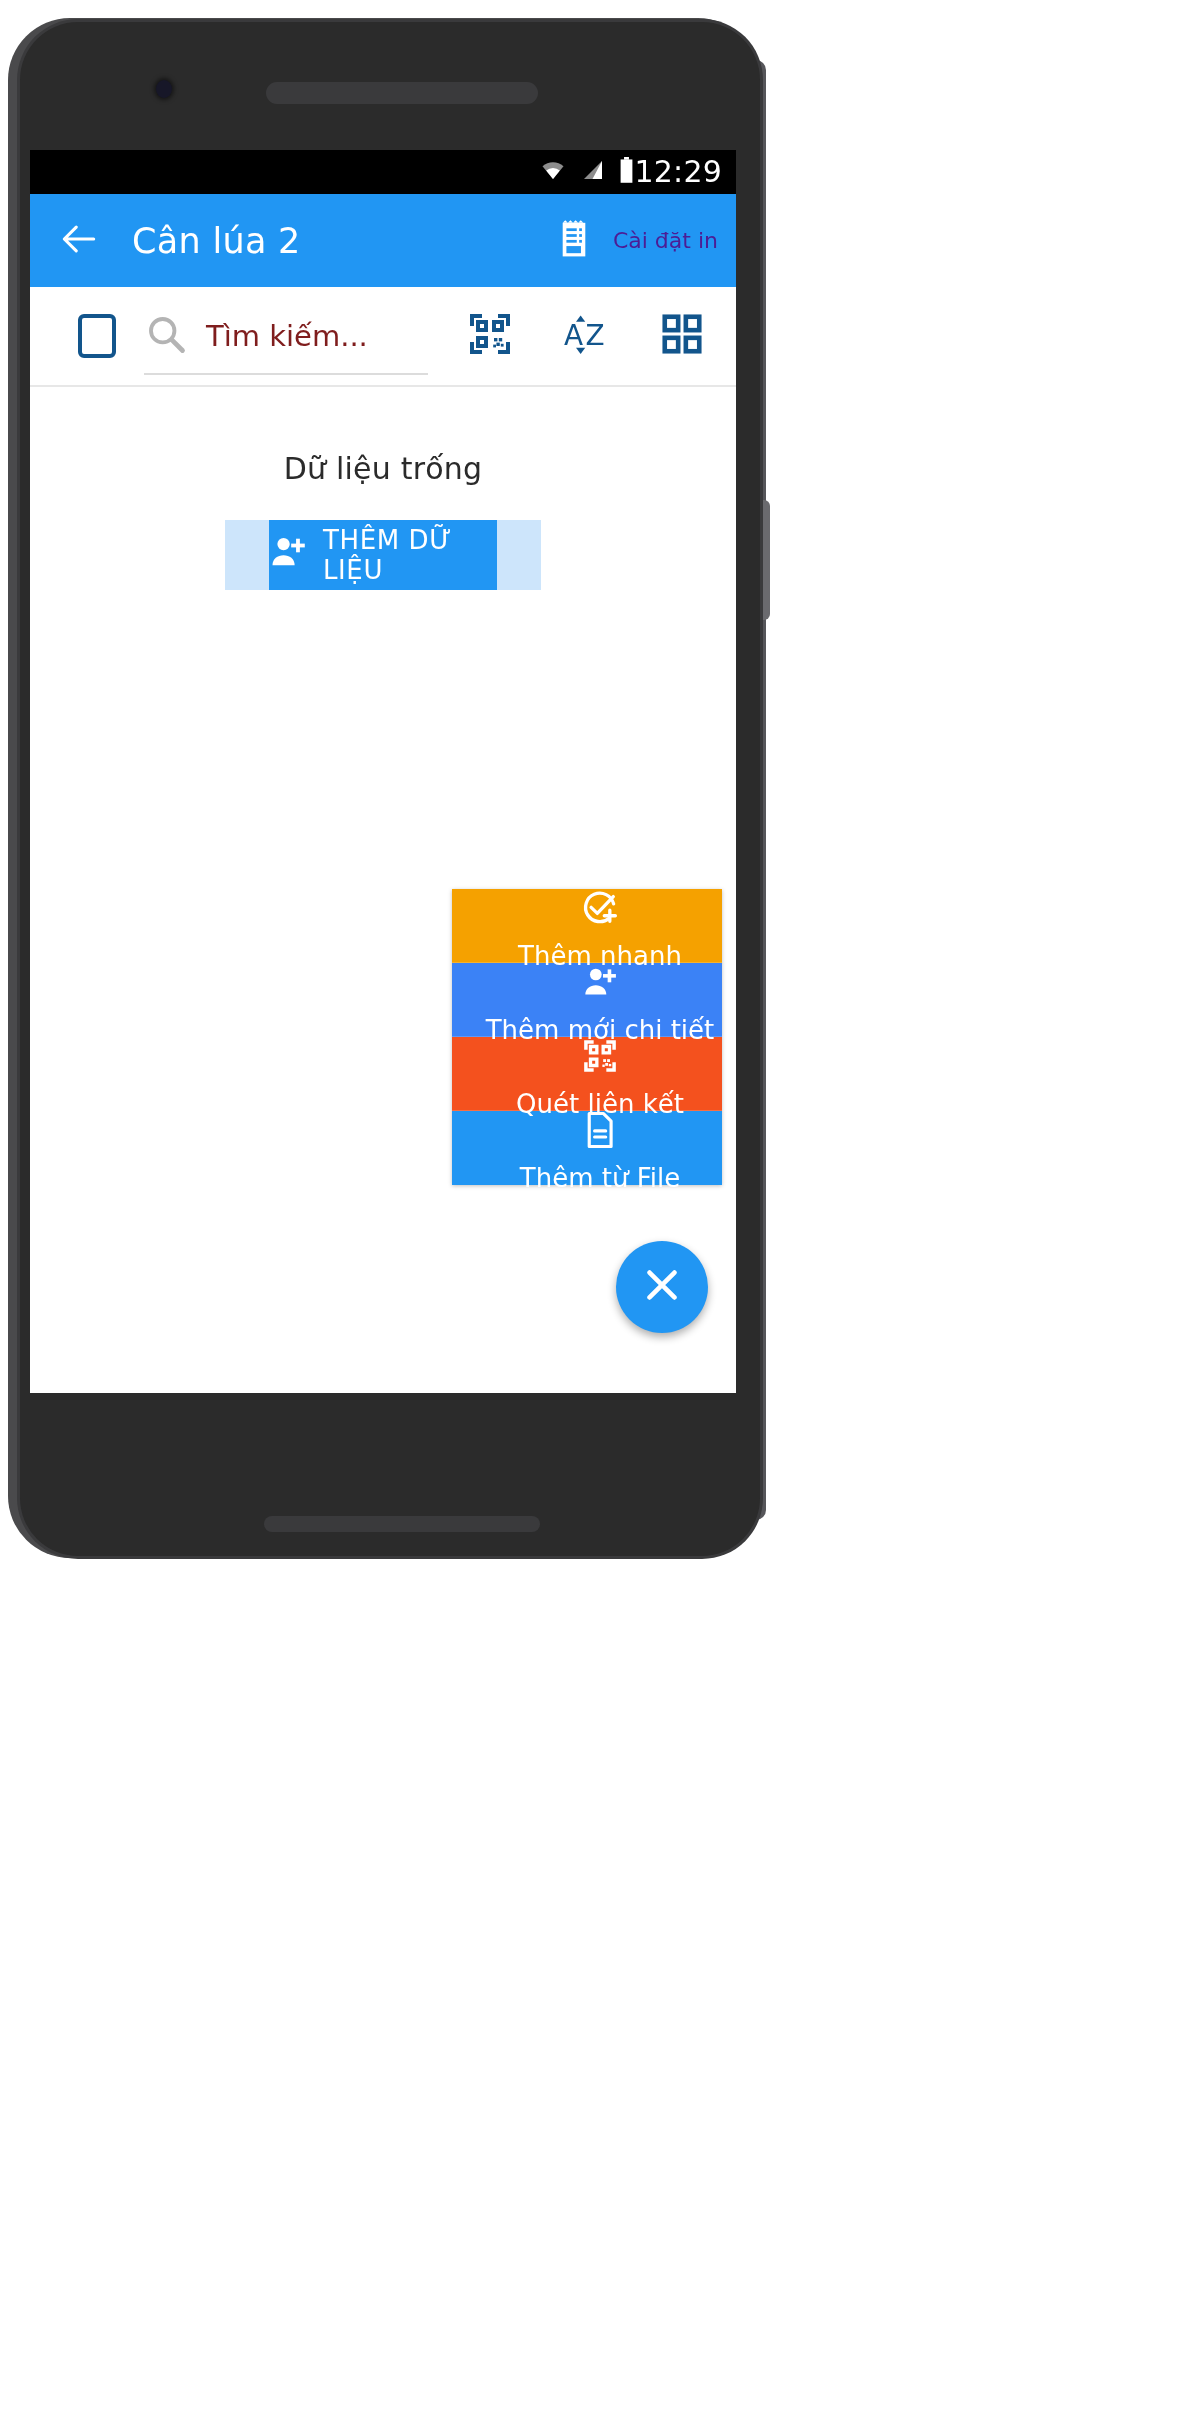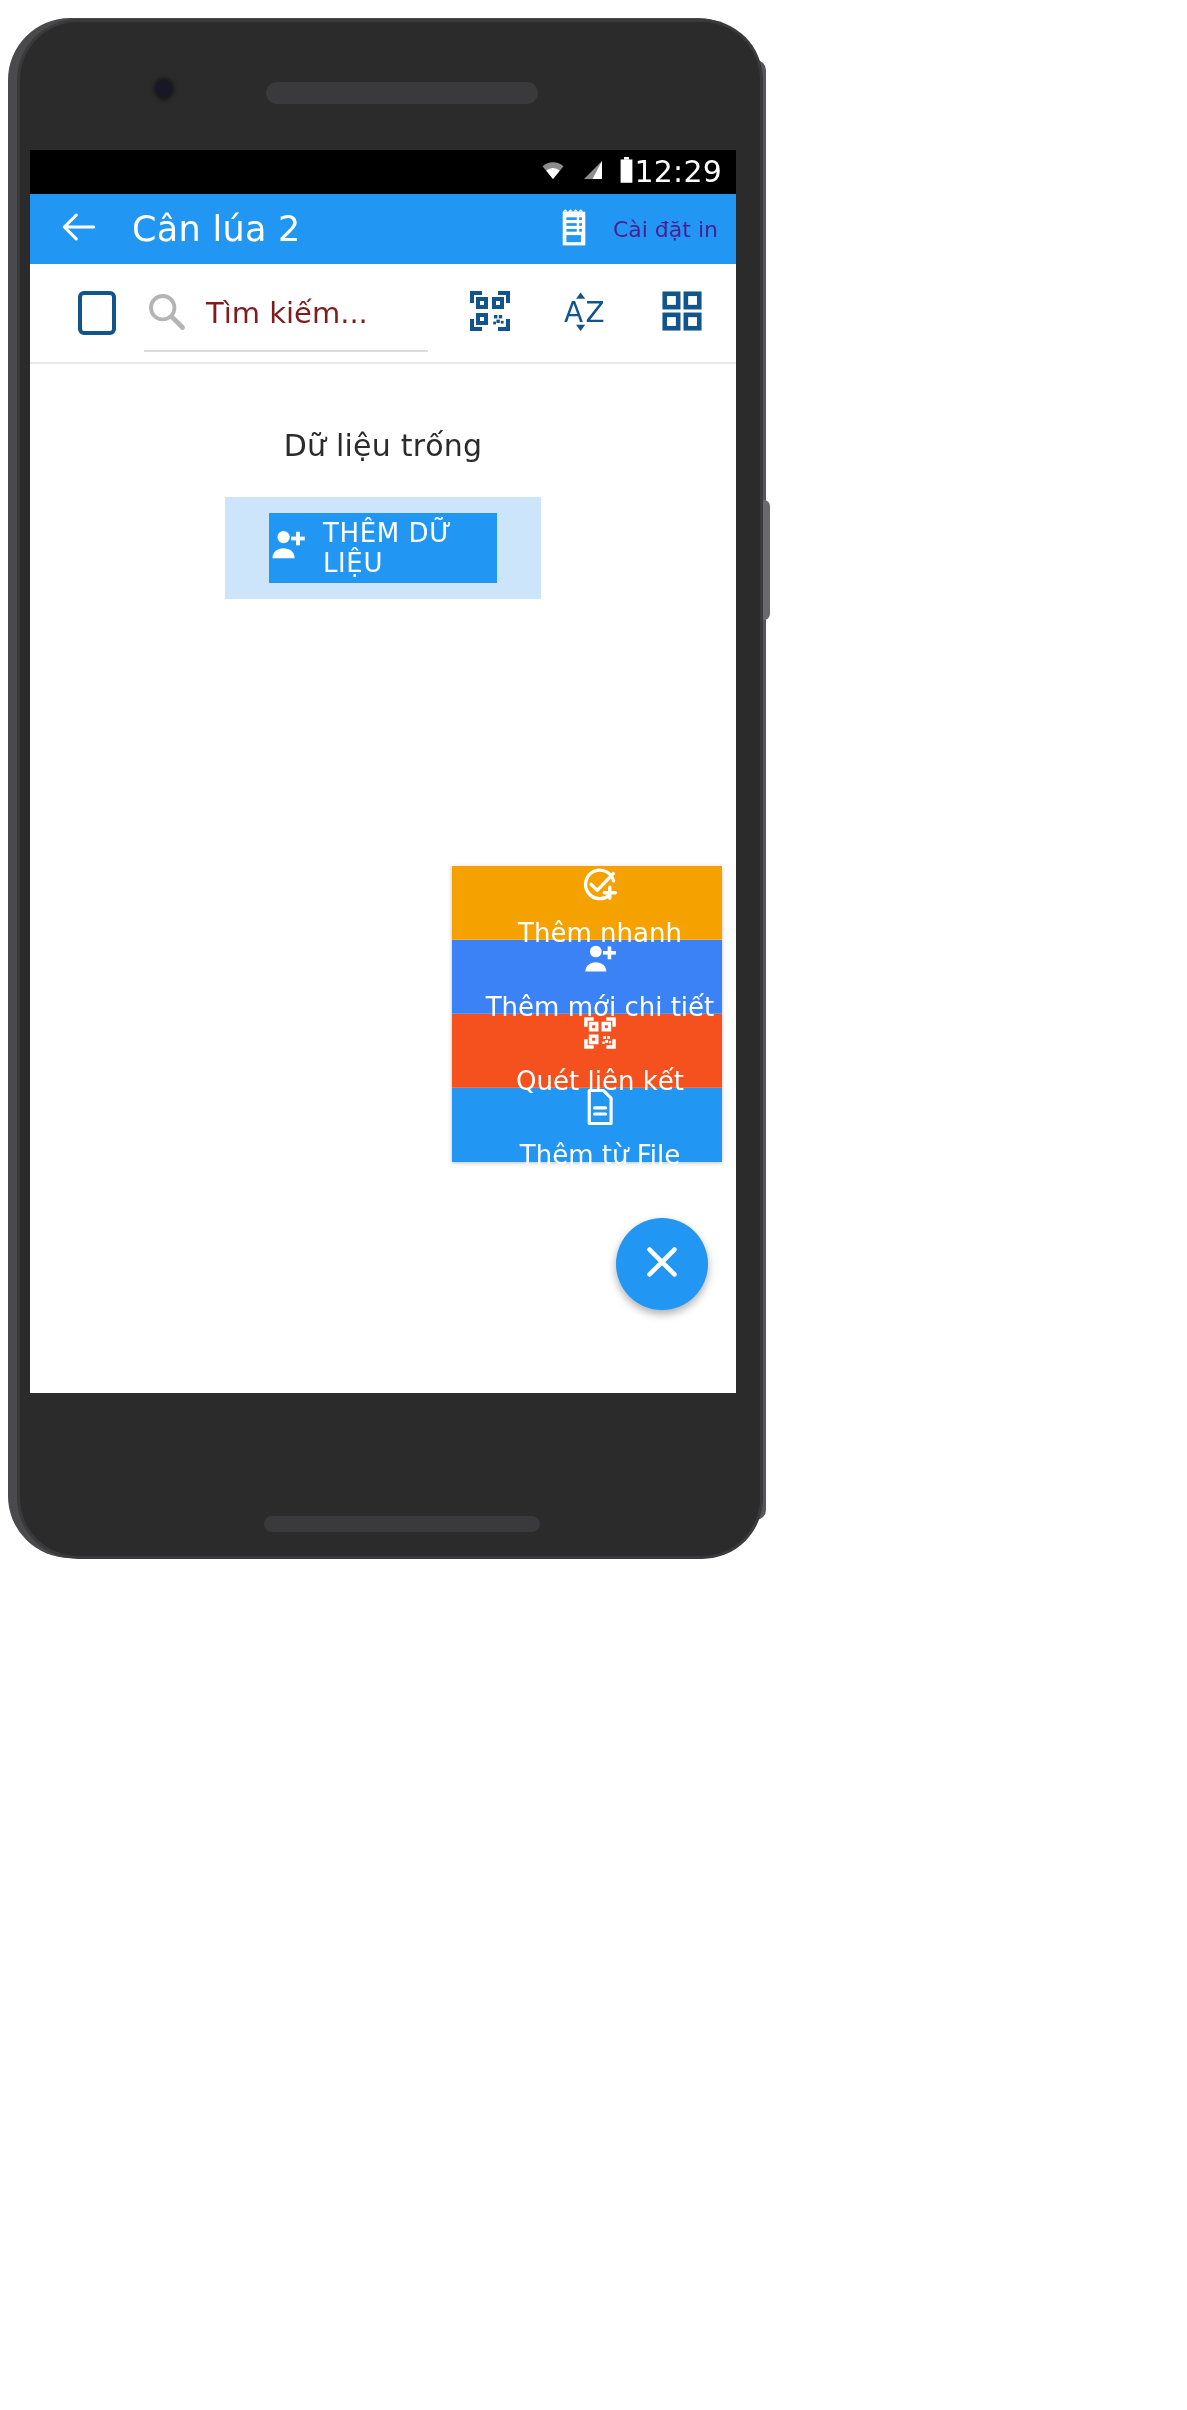--- a/index.html
+++ b/index.html
@@ -73,21 +73,21 @@
   }
   .sb-icons { display: flex; align-items: center; gap: 11px; }
   .sb-time {
     font-size: 30px; letter-spacing: .2px;
     font-family: "DejaVu Sans", sans-serif;
     color: #fff; font-weight: 400; line-height: 1;
   }
 
   
   .appbar {
-    height: 70px; background: #2196f3;
+    height: 93px; background: #2196f3;
     display: flex; align-items: center;
     padding: 0 18px 0 22px;
   }
   .back-btn { width: 54px; height: 54px; display:flex; align-items:center; justify-content:center; flex: none; }
   .app-title {
     color: #fff; font-size: 35px; margin-left: 26px;
     font-weight: 400; white-space: nowrap; letter-spacing: .3px;
   }
   .appbar-spacer { flex: 1 1 auto; }
   .print-action {
@@ -123,21 +123,21 @@
   .divider-row { height: 2px; background: #e7e7e7; }
 
   
   .content { position: relative; height: 1006px; background: #fff; }
   .empty-title {
     text-align: center; color: #2b2b2b;
     font-size: 30px; padding-top: 64px; letter-spacing: .2px;
   }
   .add-wrap {
     margin: 34px auto 0; width: 316px; background: #cde5fb;
-    padding: 16px 0; display: flex; justify-content: center;
+    padding: 0 0; display: flex; justify-content: center;
   }
   .add-btn {
     background: #2196f3; color: #fff;
     display: flex; align-items: center; justify-content: center; gap: 16px;
     width: 228px; height: 70px; font-size: 26px; letter-spacing: .6px;
   }
 
   
   .speeddial {
     position: absolute; right: 14px; bottom: 208px;

